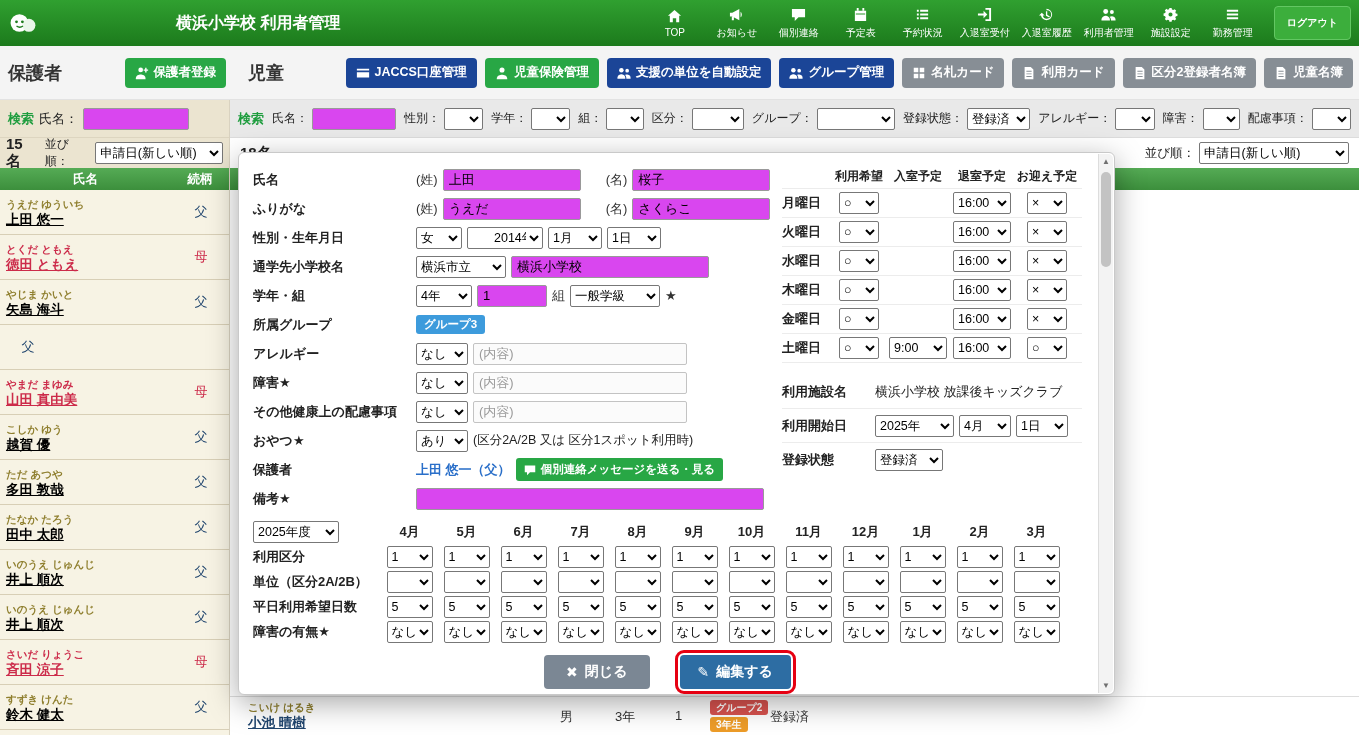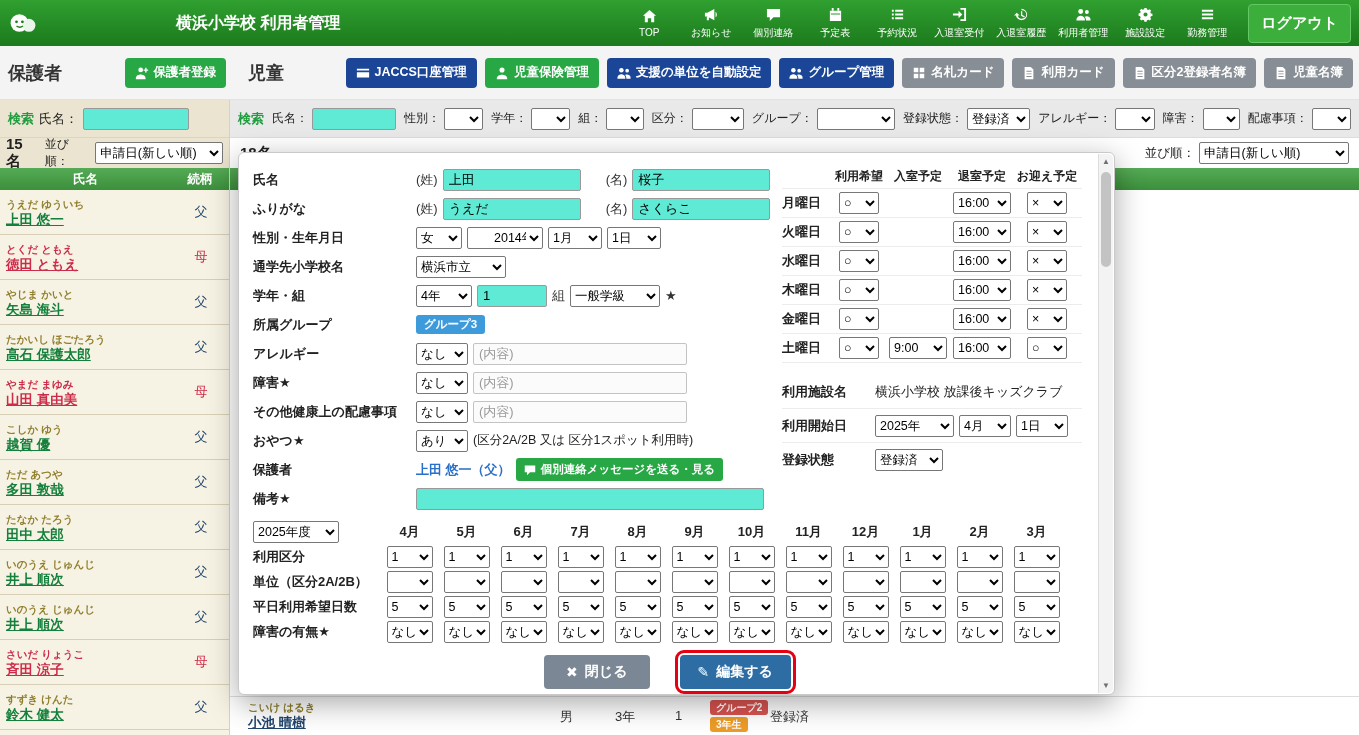--- a/index.html
+++ b/index.html
@@ -10,21 +10,21 @@
   .topbar { position:absolute; top:0; left:0; right:0; height:46px;
     background:linear-gradient(#30a030,#1c7a1c); display:flex; align-items:center;
     color:#fff; padding:0 8px 0 10px; z-index:5; }
   .logo { display:flex; align-items:center; gap:7px; font-size:20px; font-weight:bold; letter-spacing:.5px; cursor:pointer; }
   .app-title { font-size:16px; font-weight:bold; margin-left:140px; white-space:nowrap; }
   .topnav { display:flex; margin-left:auto; align-items:flex-end; }
   .nav-item { display:flex; flex-direction:column; align-items:center; justify-content:center;
     width:62px; height:46px; font-size:10px; cursor:pointer; gap:3px; white-space:nowrap; }
   .nav-item .ic { height:16px; display:flex; align-items:center; }
   .logout-btn { background:#3cae3c; border:1px solid #63c763; color:#fff; font-weight:bold;
-    padding:9px 12px; border-radius:4px; font-size:15px; margin-left:10px; cursor:pointer; white-space:nowrap;
+    padding:9px 12px; border-radius:4px; font-size:10px; margin-left:10px; cursor:pointer; white-space:nowrap;
     font-family:inherit; }
 
   
   .toolbar { position:absolute; top:46px; left:0; right:0; height:54px; background:#f4f4f4;
     display:flex; align-items:center; border-bottom:1px solid #e2e2e2; }
   .toolbar-left { width:230px; flex-shrink:0; display:flex; align-items:center; justify-content:space-between;
     padding:0 4px 0 8px; }
   .toolbar-right { flex:1; display:flex; align-items:center; padding:0 6px 0 18px; min-width:0; }
   .sec-title { font-size:18px; font-weight:bold; color:#333; white-space:nowrap; }
   .cbuttons { display:flex; gap:8px; margin-left:auto; }
@@ -44,21 +44,21 @@
   .search-word { color:#1f9d3f; font-weight:bold; font-size:13px; }
   .gcount { height:30px; background:#ebe4d0; display:flex; align-items:center; padding:0 6px; gap:4px; }
   .gcount .cnt { font-size:15px; font-weight:bold; }
   .ghead { height:22px; background:linear-gradient(#55ab55,#3c8f3c); color:#fff; font-weight:bold;
     display:flex; align-items:center; font-size:12.5px; }
   .ghead .c1 { flex:1; text-align:center; }
   .ghead .c2 { width:58px; text-align:center; }
   .grow { display:flex; align-items:center; height:45px; border-bottom:1px solid #d8cfb6; padding:0 6px; cursor:pointer; }
   .grow .gtxt { flex:1; min-width:0; }
   .grow .ruby { font-size:10.5px; color:#8f7f2e; font-weight:bold; line-height:14px; white-space:nowrap; }
-  .grow .gname { font-size:13.5px; font-weight:bold; color:#15803d; text-decoration:underline; line-height:17px; white-space:nowrap; }
+  .grow .gname { font-size:13.5px; font-weight:bold; color:#000000; text-decoration:underline; line-height:17px; white-space:nowrap; }
   .grow .grel { width:44px; text-align:center; font-size:13px; color:#20456e; }
   .grow.red .ruby, .grow.red .gname, .grow.red .grel { color:#cc2b4a; }
 
   
   .cpanel { position:absolute; left:230px; top:100px; right:0; bottom:0; background:#fff; overflow:hidden; }
   .csearch { height:38px; background:#e9e9e9; border-bottom:1px solid #dcdcdc; display:flex; align-items:center;
     gap:4px; padding:0 8px; font-size:12px; white-space:nowrap; overflow:hidden; }
   .csearch .flabel2 { margin-left:4px; }
   .csort { height:30px; display:flex; align-items:center; padding:0 10px; }
   .csort .cnt { font-size:15px; font-weight:bold; }
@@ -70,21 +70,21 @@
   .crow .gname { font-size:13.5px; font-weight:bold; color:#20456e; text-decoration:underline; line-height:17px; }
   .crow .cell { position:absolute; top:11px; font-size:13px; color:#333; }
   .badge { display:inline-block; color:#fff; font-size:10px; line-height:13px; padding:1px 6px; border-radius:3px;
     font-weight:bold; white-space:nowrap; }
   .badge-col { position:absolute; top:3px; display:flex; flex-direction:column; gap:2px; align-items:flex-start; }
 
   
   select { font-family:inherit; font-size:12.5px; height:22px; border:1px solid #777; background:#fff;
     border-radius:2px; }
   .ti { height:22px; border:1px solid #999; border-radius:2px; padding:0 5px; font-size:13px;
-    font-family:inherit; background:#5eead4; }
+    font-family:inherit; background:#d946ef; }
   .ti::placeholder { color:#9a9a9a; }
   .ti.phbox { background:#fbfbfb; border-color:#c3c3c3; }
 
   
   .modal { position:absolute; left:238px; top:152px; width:877px; height:543px; background:#fff;
     border:1px solid #c9c9c9; border-radius:6px; box-shadow:0 8px 30px rgba(0,0,0,.35); z-index:10;
     padding:12px 32px 10px 14px; }
   .mbody { display:flex; }
   .mleft { width:515px; flex-shrink:0; }
   .frow { display:flex; align-items:center; min-height:29px; gap:5px; }
@@ -362,24 +362,20 @@
         <div class="grel">母</div>
       </div>
       <div class="grow">
         <div class="gtxt">
           <div class="ruby">やじま かいと</div>
           <div class="gname">矢島 海斗</div>
         </div>
         <div class="grel">父</div>
       </div>
       <div class="grow">
-        <div class="gtxt">
-          <div class="ruby">たかいし ほごたろう</div>
-          <div class="gname">高石 保護太郎</div>
-        </div>
         <div class="grel">父</div>
       </div>
       <div class="grow red">
         <div class="gtxt">
           <div class="ruby">やまだ まゆみ</div>
           <div class="gname">山田 真由美</div>
         </div>
         <div class="grel">母</div>
       </div>
       <div class="grow">
@@ -507,20 +503,21 @@
         <div class="flab">性別・生年月日</div>
         <select style="width: 46px;"><option>女</option></select>
         <select style="width: 76px; padding-left: 22px;"><option>2014年</option></select>
         <select style="width: 54px;"><option>1月</option></select>
         <select style="width: 54px;"><option>1日</option></select>
       </div>
 
       <div class="frow">
         <div class="flab">通学先小学校名</div>
         <select style="width: 90px;"><option>横浜市立</option></select>
+        <input class="ti" style="width: 198px;" value="横浜小学校">
       </div>
 
       <div class="frow">
         <div class="flab">学年・組</div>
         <select style="width: 56px;"><option>4年</option></select>
         <input class="ti" style="width: 70px;" value="1">
         <span class="sub">組</span>
         <select style="width: 90px;"><option>一般学級</option></select>
         <span class="sub">★</span>
       </div>

